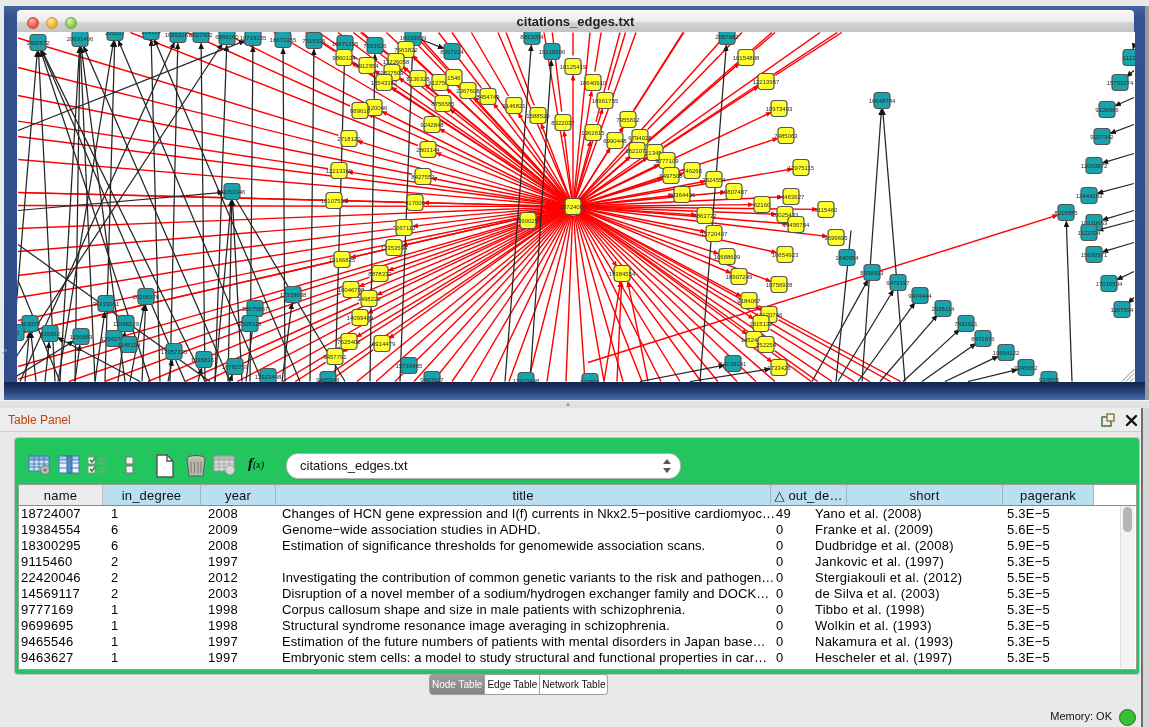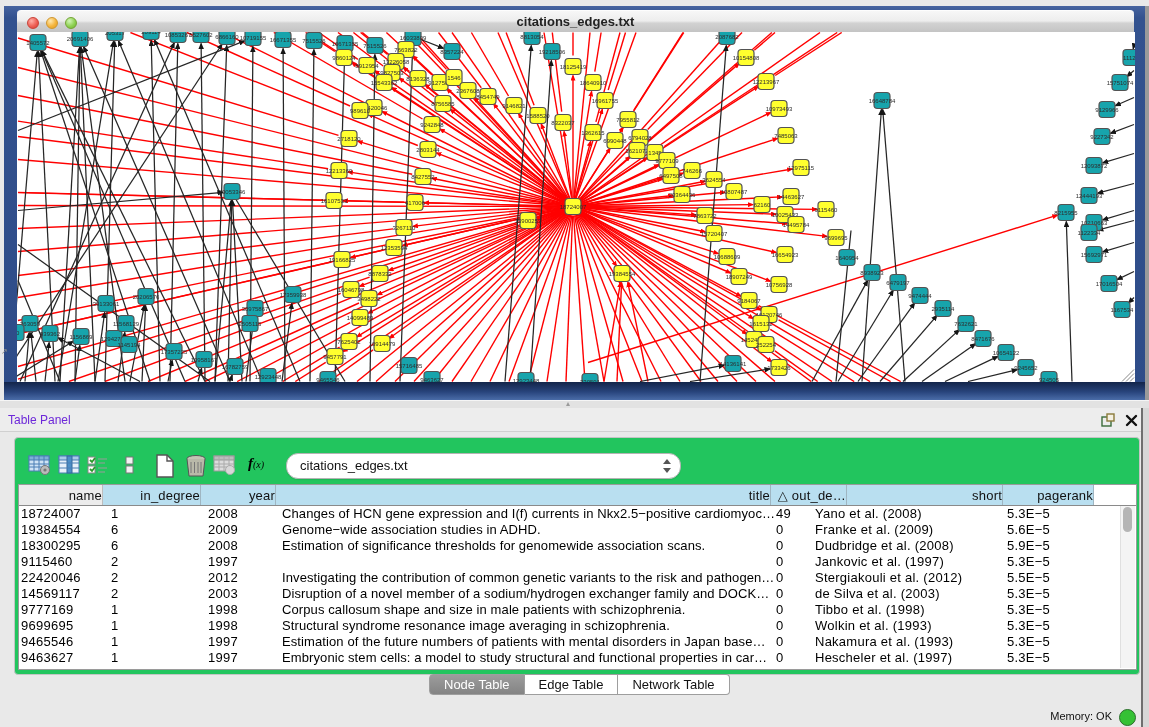--- a/index.html
+++ b/index.html
@@ -12,45 +12,45 @@
  background:linear-gradient(180deg,#f7f7f7 0%,#ededed 45%,#d2d2d2 55%,#c2c2c2 100%);
  border-bottom:1px solid #6e6e6e;border-top:1px solid #fdfdfd;
  border-radius:4px 4px 0 0;position:absolute}
 #tbar .title{position:absolute;left:0;right:0;top:3px;text-align:center;
  font-size:13px;color:#222;font-weight:bold}
 .tl{position:absolute;top:5.5px;width:10px;height:10px;border-radius:50%;}
 #canvas{left:13px;top:26px;width:1118px;height:350px;background:#fff;position:absolute;overflow:hidden}
 
 #split{left:0;top:400px;width:1149px;height:8px;background:#e2e2e2;border-top:1px solid #f5f5f5}
 #ptitle{left:0;top:408px;width:1149px;height:23px;background:#ededed;border-bottom:1px solid #d0d0d0}
-#ptitle span{position:absolute;left:8px;top:5px;font-size:12px;color:#6d28d9}
+#ptitle span{position:absolute;left:8px;top:5px;font-size:12px;color:#c2410c}
 #pbody{left:0;top:432px;width:1141px;height:295px;background:#e9e9e9}
 #contentbox{left:14px;top:5px;width:1124px;height:236px;background:#22c55e;
  border:1px solid #c4c4c4;border-radius:4px;position:absolute}
 
 .ti{position:absolute;top:16px;}
 #combo{position:absolute;left:271px;top:15px;width:393px;height:24px;background:#fff;
  border:1px solid #b4b4b4;border-radius:12px;box-shadow:0 1px 1px rgba(0,0,0,.08)}
 #combo span{position:absolute;left:13px;top:4px;font-size:13px;color:#111}
 
 #tbl{position:absolute;left:3px;top:46px;width:1117px;height:184px;background:#fff;
  border:1px solid #9a9a9a}
 .hdr{position:absolute;left:0;top:0;height:20px;width:100%;font-size:13px;letter-spacing:.2px;color:#111;border-bottom:1px solid #8a8a8a}
 .hcell{position:absolute;top:0;height:20px;background:#b9dff0;border-right:1px solid #9fb6c2;
- text-align:right;line-height:21px;box-sizing:border-box}
+ text-align:center;line-height:21px;box-sizing:border-box}
 .trow{position:relative;height:16px;font-size:13px;letter-spacing:.25px;color:#000;white-space:nowrap}
 .trow span{position:absolute;top:0;line-height:16px}
 .c1{left:2px} .c2{left:92px} .c3{left:189px} .c4{left:263px;width:494px;letter-spacing:.1px;overflow:hidden}
 .c5{left:757px} .c6{left:796px} .c7{left:988px}
 
 #vsb{position:absolute;right:1px;top:21px;width:14px;height:162px;background:#f4f4f4;border-left:1px solid #e0e0e0}
 #vsb .thumb{position:absolute;left:2px;top:1px;width:9px;height:25px;background:#b5b5b5;border-radius:5px}
 
 #tabs{left:429px;top:674px;height:19px;position:absolute}
-.seg{display:inline-block;height:19px;line-height:19px;font-size:13px;padding:0 14px;
+.seg{display:inline-block;height:19px;line-height:19px;font-size:10px;padding:0 2px;
  background:#fff;color:#111;border:1px solid #9e9e9e;border-left:none;float:left}
 .seg.sel{background:linear-gradient(180deg,#9c9c9c,#848484);color:#fff}
 .seg.first{border-left:1px solid #9e9e9e;border-radius:4px 0 0 4px}
 .seg.last{border-radius:0 4px 4px 0}
 
 #status{left:0;top:695px;width:1149px;height:32px;background:#e9e9e9}
 #mem{position:absolute;right:37px;top:15px;font-size:11px;color:#111}
 #dot{position:absolute;right:13px;top:14px;width:15px;height:15px;border-radius:50%;
  background:#35c135;border:1.5px solid #2b6d2b}
 #redge{left:1141px;top:408px;width:8px;height:319px;background:#d7d7d7;border-left:2px solid #6f6f6f}

